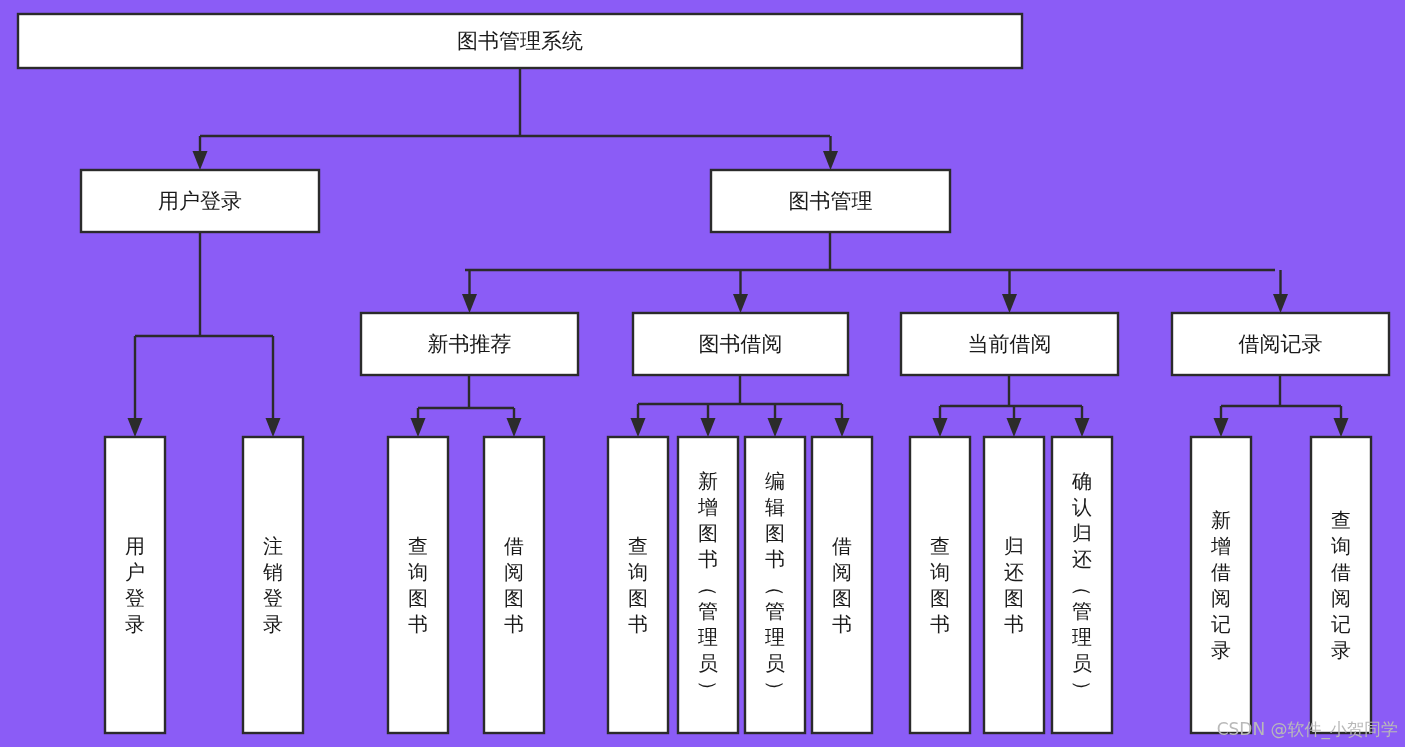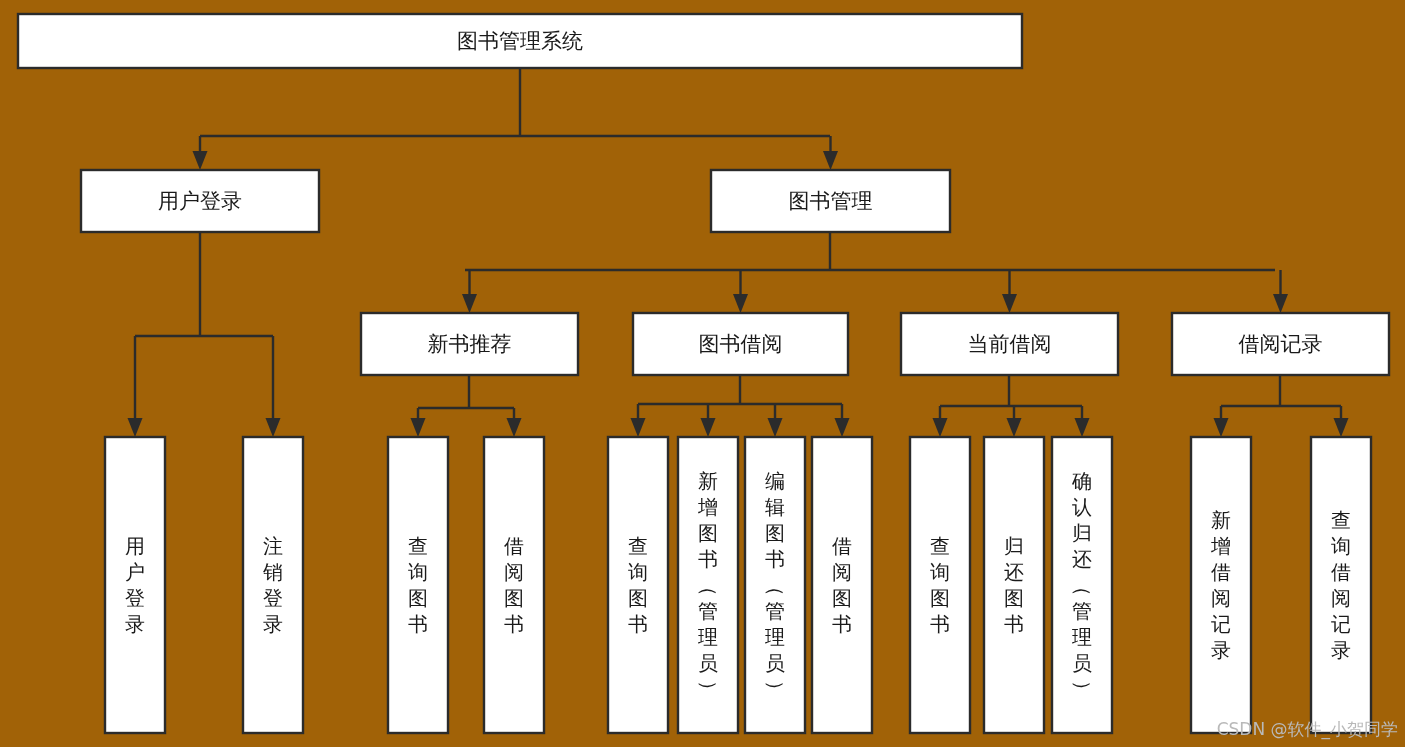--- a/index.html
+++ b/index.html
@@ -11,21 +11,21 @@
   body {
     width: 1405px;
     height: 747px;
     font-family: "DejaVu Sans", "Liberation Sans", sans-serif;
     overflow: hidden;
   }
   #diagram-root {
     position: relative;
     width: 1405px;
     height: 747px;
-    background: #a16207;
+    background: #8b5cf6;
   }
   svg#flow-svg {
     position: absolute;
     left: 0;
     top: 0;
     width: 1405px;
     height: 747px;
     display: block;
   }
   .node-rect {

